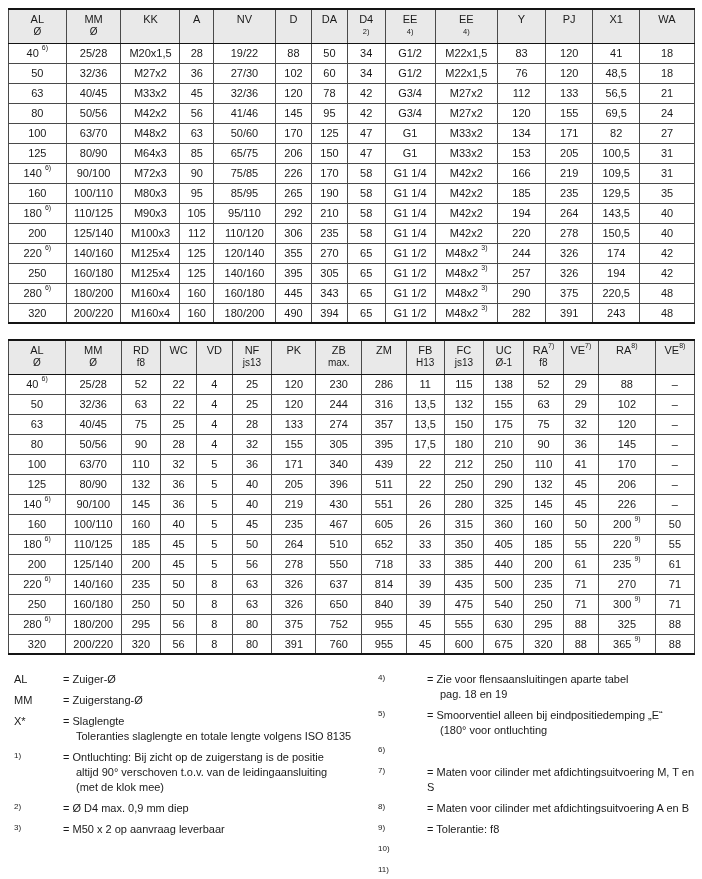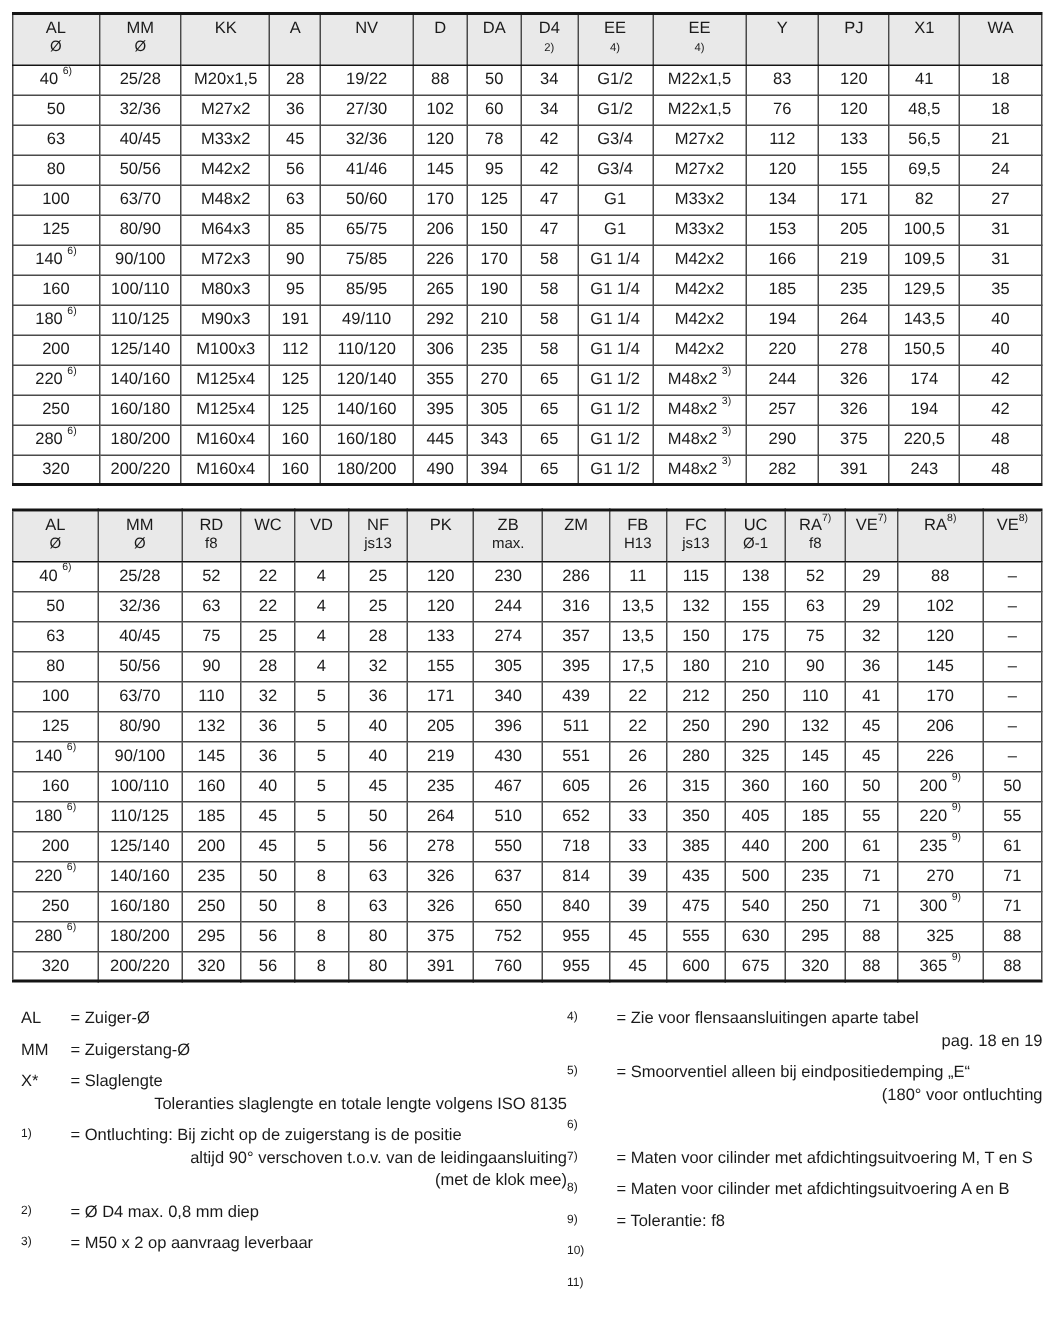--- a/index.html
+++ b/index.html
@@ -45,22 +45,22 @@
   .dim-table td sup{font-size:7px;line-height:0;position:relative;top:-2px;}
 
   .footnotes{display:flex;margin-top:17px;padding-left:6px;font-size:11px;}
   .fn-col{display:flex;flex-direction:column;}
   .fn-col.left{width:364px;flex-shrink:0;}
   .fn-col.right{flex:1;}
   .fn-item{display:flex;margin-bottom:6px;line-height:15px;}
   .fn-key{width:33px;flex-shrink:0;}
   .fn-key.sup{font-size:8px;position:relative;top:-2px;}
   .fn-lines{flex:1;}
-  .fn-line{line-height:15px;}
-  .fn-line.cont{padding-left:13px;text-align:right;}
+  .fn-line{line-height:15px;margin-left:16px;}
+  .fn-line.cont{padding-left:13px;}
 </style>
 </head>
 <body>
 
 <div class="page">
   <table class="dim-table t1" id="table1">
       <colgroup>
         <col style="width: 8.4%;">
         <col style="width: 8%;">
         <col style="width: 8.6%;">
@@ -262,22 +262,22 @@
           <td>M42x2</td>
           <td>185</td>
           <td>235</td>
           <td>129,5</td>
           <td>35</td>
         </tr>
         <tr>
           <td>180 <sup>6)</sup></td>
           <td>110/125</td>
           <td>M90x3</td>
-          <td>191</td>
-          <td>49/110</td>
+          <td>105</td>
+          <td>95/110</td>
           <td>292</td>
           <td>210</td>
           <td>58</td>
           <td>G1 1/4</td>
           <td>M42x2</td>
           <td>194</td>
           <td>264</td>
           <td>143,5</td>
           <td>40</td>
         </tr>
@@ -732,21 +732,21 @@
           <span class="fn-key sup">1)</span>
           <span class="fn-lines">
             <div class="fn-line">= Ontluchting: Bij zicht op de zuigerstang is de positie</div>
             <div class="fn-line cont">altijd 90° verschoven t.o.v. van de leidingaansluiting</div>
             <div class="fn-line cont">(met de klok mee)</div>
           </span>
         </div>
         <div class="fn-item">
           <span class="fn-key sup">2)</span>
           <span class="fn-lines">
-            <div class="fn-line">= Ø D4 max. 0,8 mm diep</div>
+            <div class="fn-line">= Ø D4 max. 0,9 mm diep</div>
           </span>
         </div>
         <div class="fn-item">
           <span class="fn-key sup">3)</span>
           <span class="fn-lines">
             <div class="fn-line">= M50 x 2 op aanvraag leverbaar</div>
           </span>
         </div>
       </div>
     <div class="fn-col right" id="fnRight">

